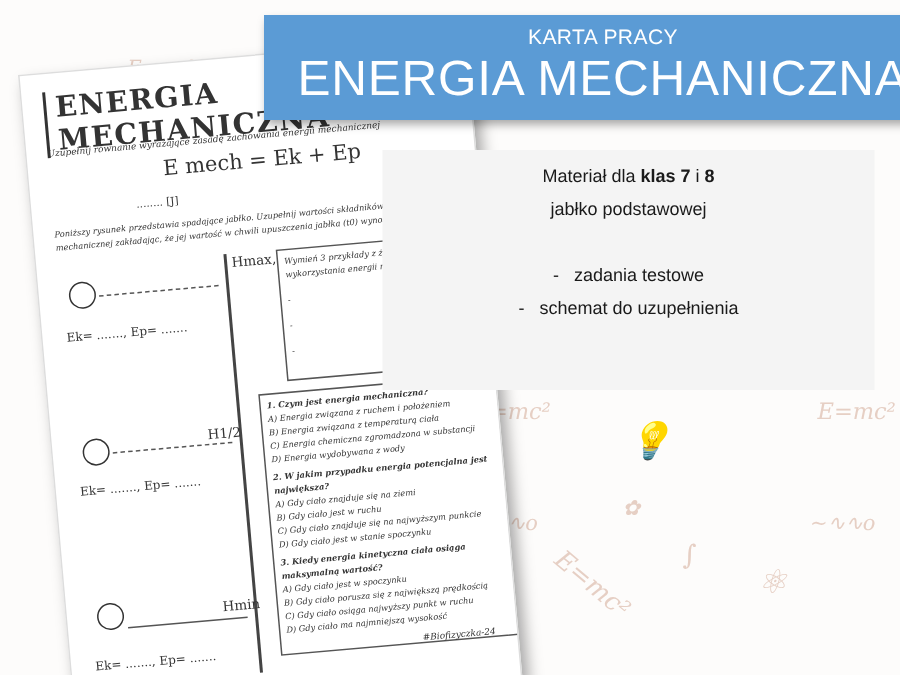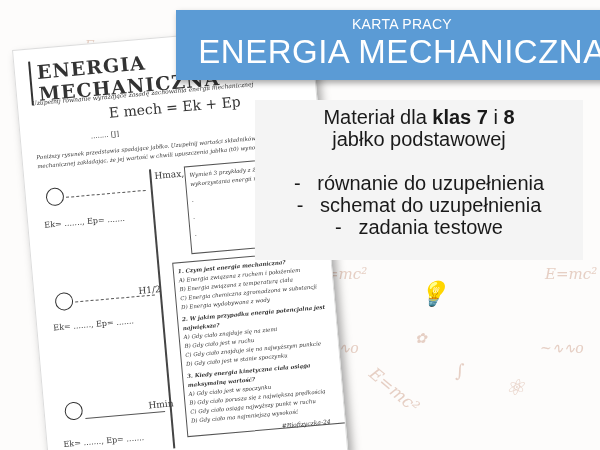--- a/index.html
+++ b/index.html
@@ -26,21 +26,21 @@
     .hashtag { position: absolute; right: 14px; bottom: 28px; font-size: 6px; font-style: italic; }
     .banner {
       position: absolute; left: 176px; top: 10px; width: 452px; height: 70px;
       background: #5b9bd5; color: #fff; text-align: center;
       box-shadow: 2px 3px 6px rgba(0,0,0,0.35);
     }
     .banner-sub { font-size: 14px; padding-top: 6px; letter-spacing: 0.3px; }
     .banner-title { font-size: 33px; line-height: 40px; letter-spacing: 0.5px; }
     .info {
       position: absolute; left: 255px; top: 100px; width: 328px; height: 160px;
-      background: #f4f4f4; text-align: center; color: #1a1a1a; font-size: 20px; line-height: 22px;
+      background: #f4f4f4; text-align: center; color: #1a1a1a; font-size: 12px; line-height: 22px;
       padding-top: 6px;
     }
     .info .gap { height: 22px; }
     .info b { font-weight: bold; }
   </style>
 </head>
 <body>
 
 <div class="doodle" style="left:85px;top:38px;font-size:13px;">E=mc²</div>
 <div class="doodle" style="left:315px;top:265px;font-size:15px;">E=mc²</div>
@@ -108,16 +108,15 @@
   <div class="banner-sub">KARTA PRACY</div>
   <div class="banner-title">ENERGIA MECHANICZNA</div>
 </div>
 
 <div class="info">
   <div>
     <span>Materiał dla </span><b>klas 7</b><span> i </span><b>8</b>
   </div>
   <div>jabłko podstawowej</div>
   <div class="gap"></div>
-  <div style="white-space:pre;">-   równanie do uzupełnienia</div>
+  <div style="white-space:pre;">-   zadania testowe</div>
   <div style="white-space:pre;">-   schemat do uzupełnienia</div>
-  <div style="white-space:pre;">-   zadania testowe</div>
 </div>
 
 </body></html>

